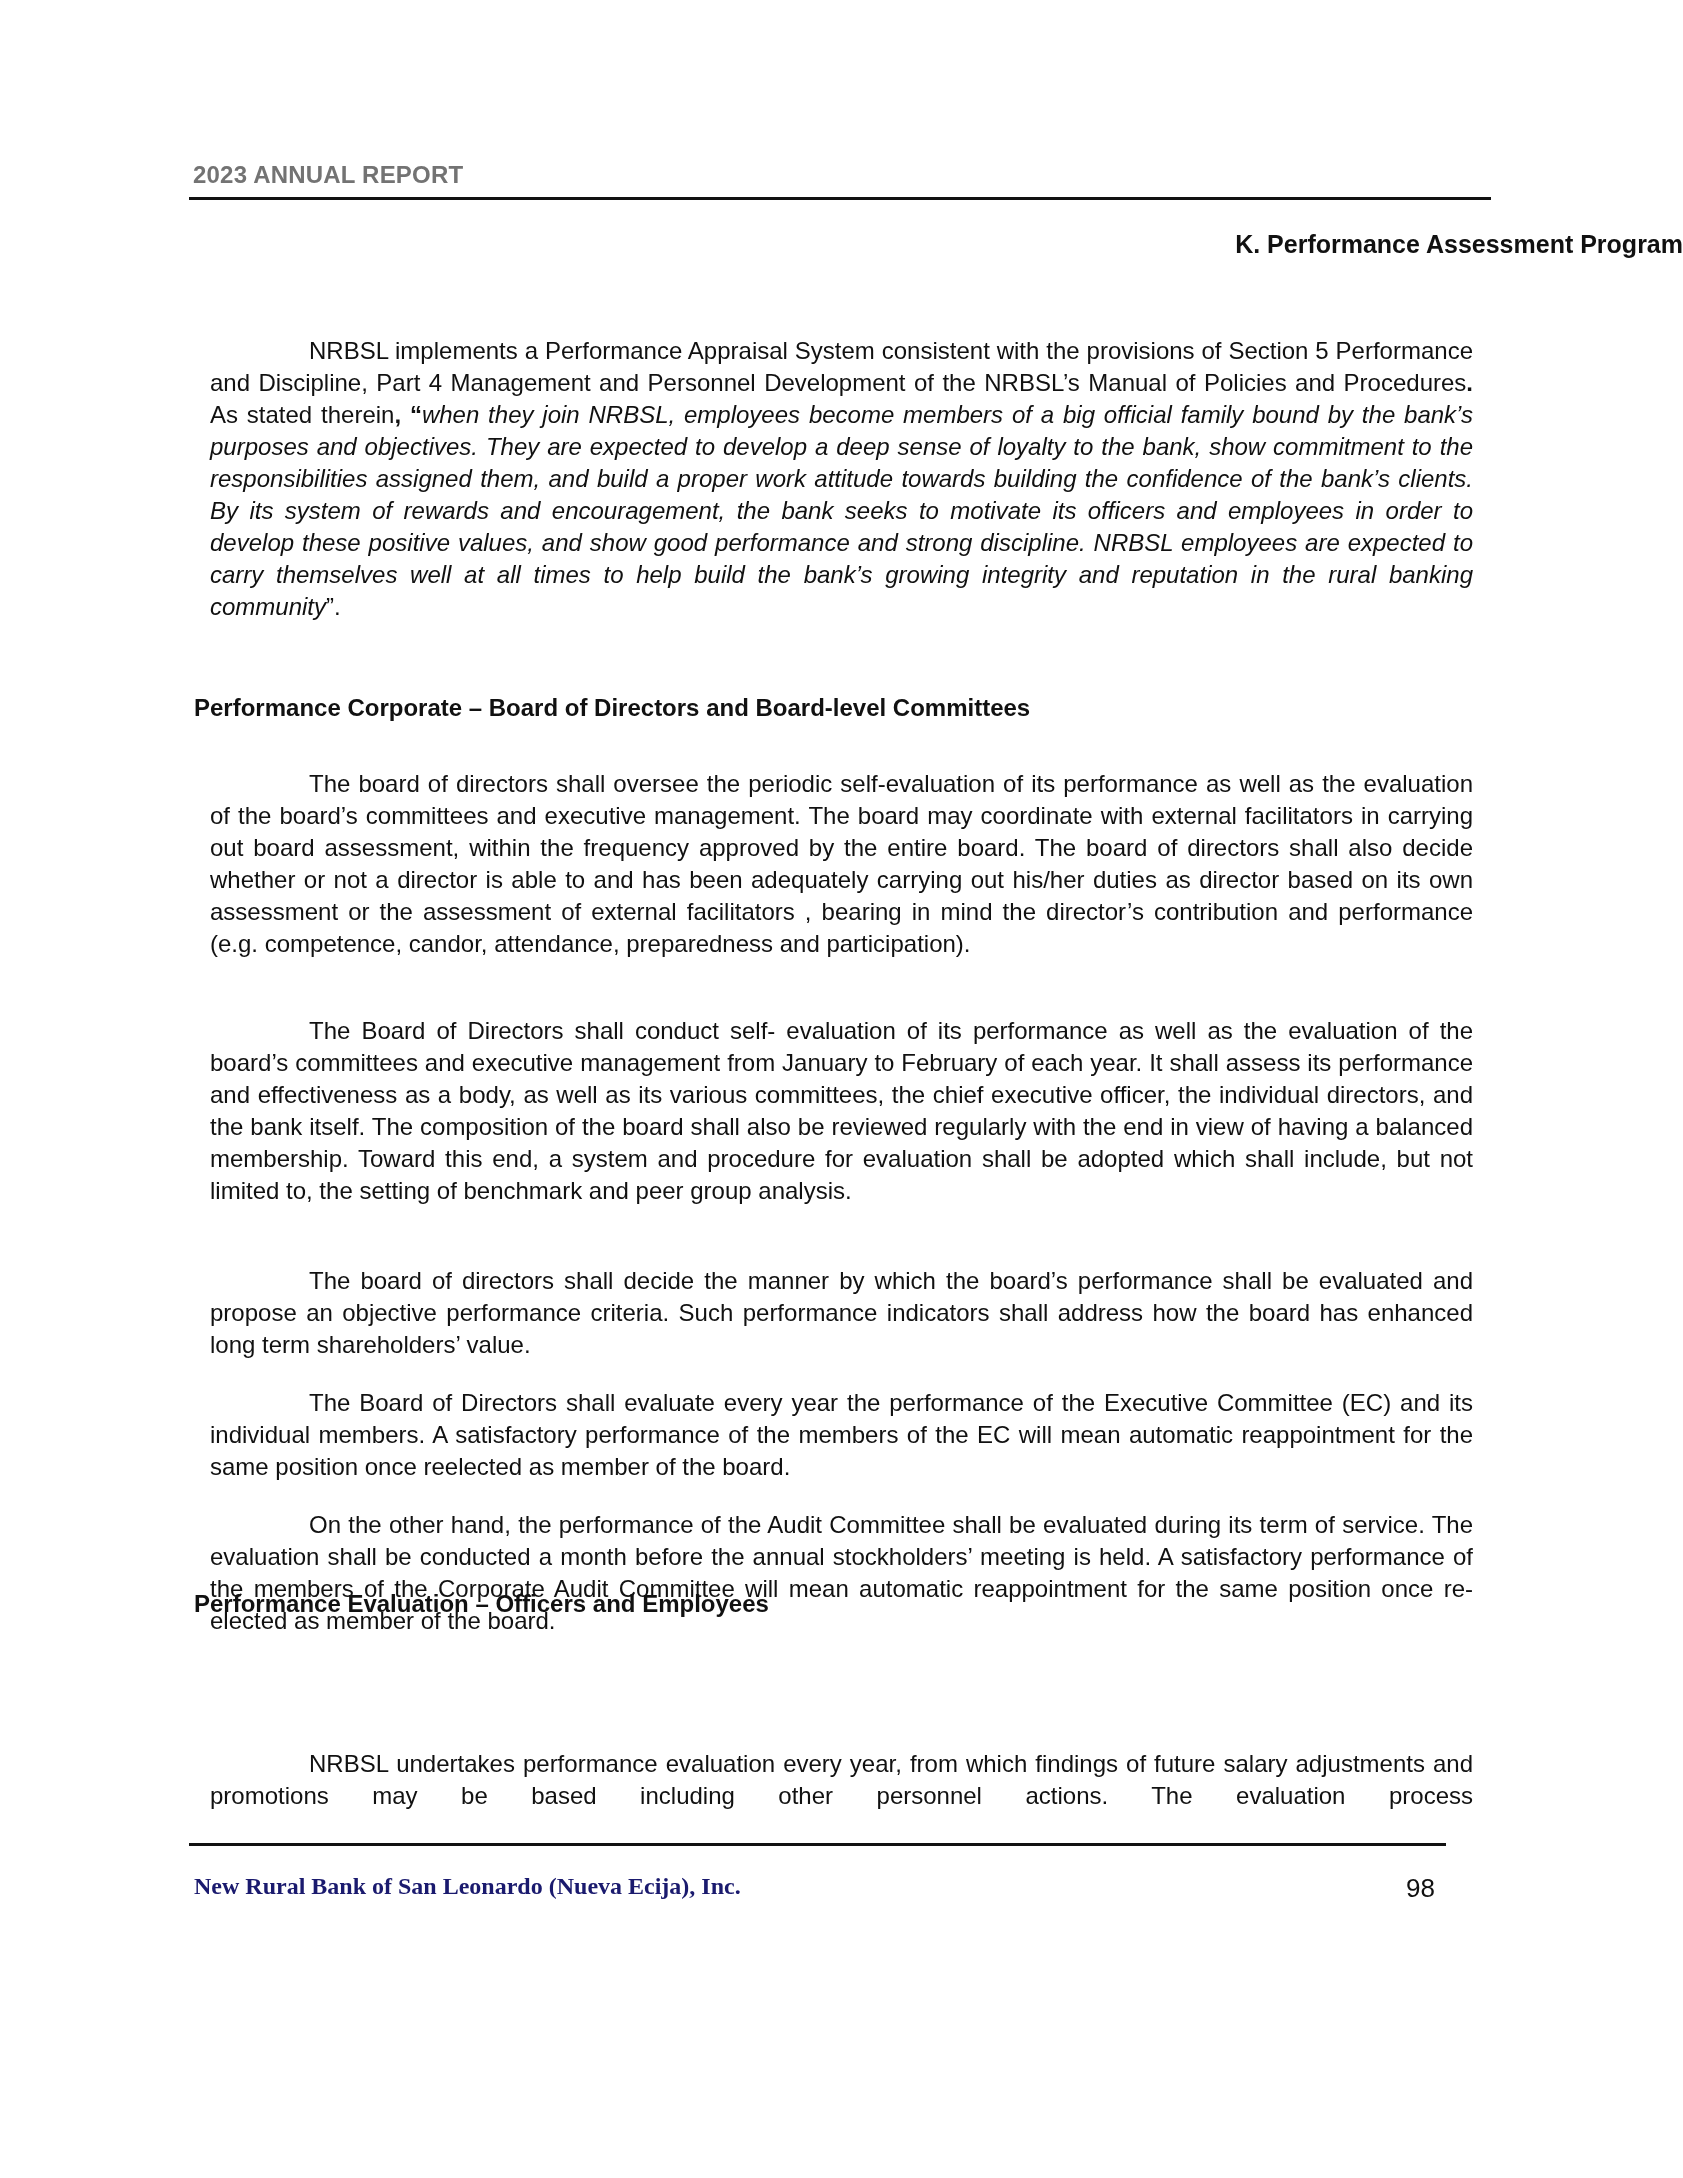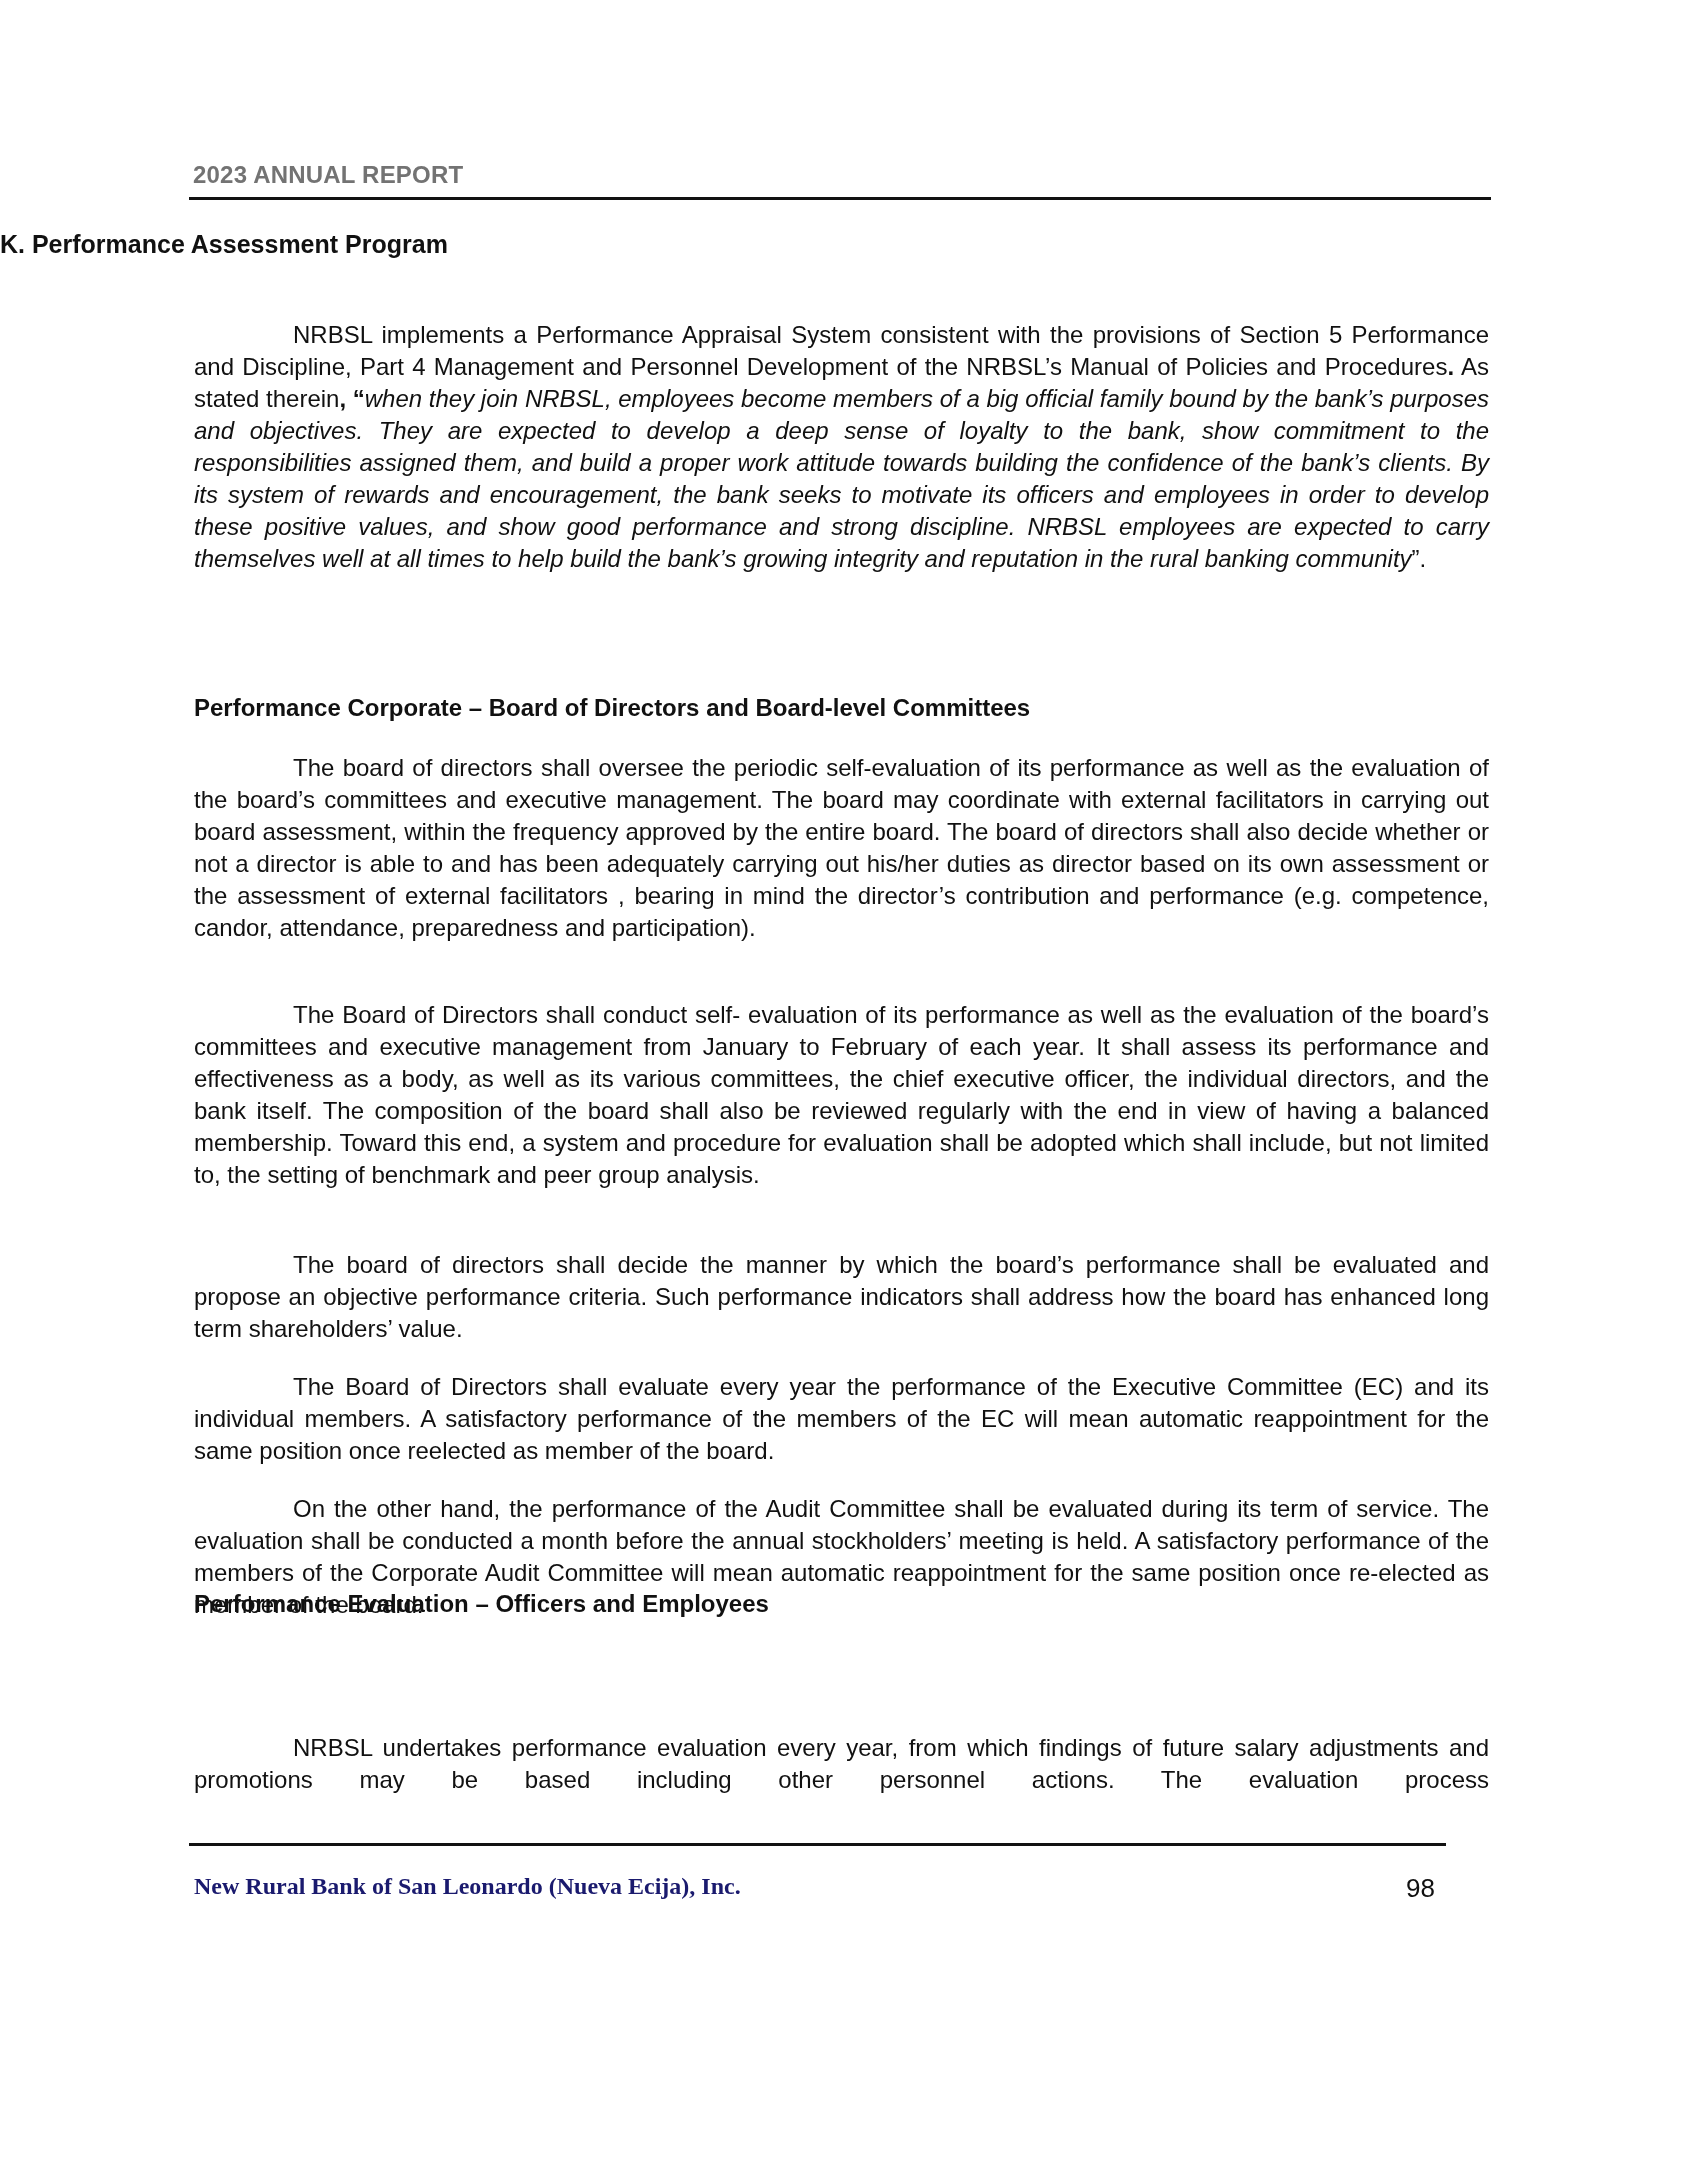--- a/index.html
+++ b/index.html
@@ -1,25 +1,25 @@
 <!DOCTYPE html>
 <html><head>
 <meta charset="utf-8">
 <style>
   html, body { margin: 0; padding: 0; background: #ffffff; }
   body { width: 1683px; height: 2178px; position: relative; overflow: hidden;
          font-family: "Liberation Sans", sans-serif; color: #111111; }
   .header-title { position: absolute; left: 193px; top: 161px; font-size: 24px; font-weight: bold;
                   color: #737373; letter-spacing: 0.2px; }
   .header-rule { position: absolute; left: 189px; top: 197px; width: 1302px; height: 3px; background: #111; }
-  .section-title { position: absolute; left: 0; width: 1683px; top: 230px; text-align: left;
+  .section-title { position: absolute; left: 0; width: 1683px; top: 230px; text-align: right;
                    font-size: 25px; font-weight: bold; }
   .body { position: absolute; left: 194px; width: 1295px; font-size: 24px; line-height: 32px;
           text-align: justify; }
-  .body p { margin: 0; text-indent: 99px; }
+  .body p { margin: 16px; text-indent: 99px; }
   .body .italic { font-style: italic; }
   .subhead { position: absolute; left: 194px; font-size: 24px; font-weight: bold; }
   .footer-rule { position: absolute; left: 189px; top: 1843px; width: 1257px; height: 3px; background: #111; }
   .footer-org { position: absolute; left: 194px; top: 1873px; font-size: 24px; font-weight: bold; color: #1a1a6e; font-family: Liberation Serif, serif; }
   .footer-page { position: absolute; left: 1406px; top: 1873px; font-size: 26px; color: #111; text-align: right; }
 </style>
 </head>
 <body>
 
 <div class="header-title">2023 ANNUAL REPORT</div>

